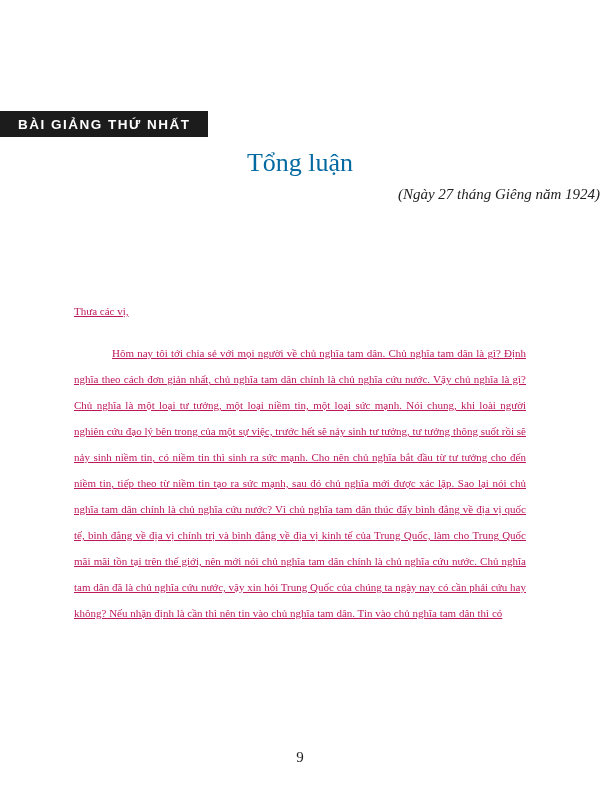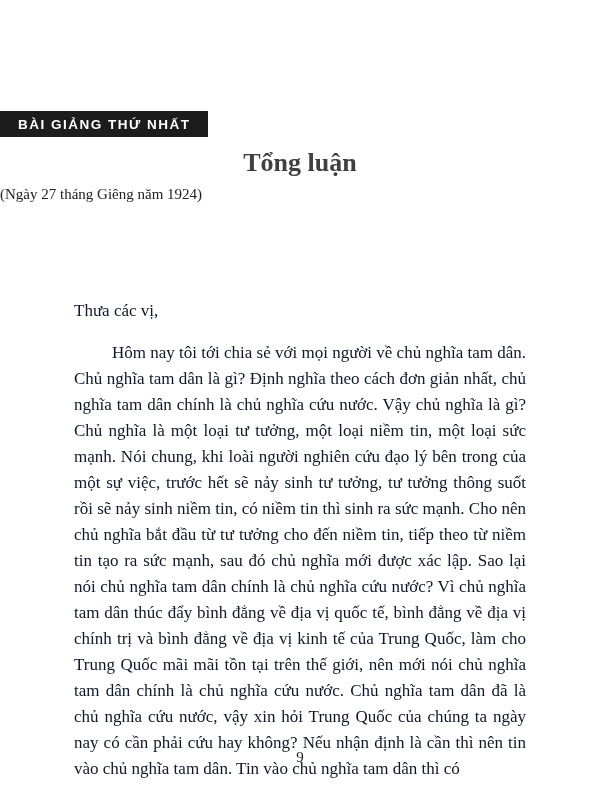--- a/index.html
+++ b/index.html
@@ -34,40 +34,42 @@
     letter-spacing: 1.5px;
     padding: 6px 18px 5px 18px;
   }
   .chapter-title {
     position: absolute;
     top: 148px;
     left: 0;
     width: 100%;
     text-align: center;
     font-size: 26px;
-    font-weight: bold;
-    color: #404040;
+    font-weight: normal;
+    color: #0369a1;
   }
   .date-line {
     position: absolute;
     top: 186px;
     left: 0;
     width: 100%;
-    text-align: left;
+    text-align: right;
+    font-style: italic;
     font-size: 15px;
     color: #222222;
   }
   .body-text {
     position: absolute;
     top: 298px;
     left: 74px;
     width: 452px;
-    font-size: 17px;
+    font-size: 11px;
     line-height: 26px;
-    color: #0f172a;
+    color: #be185d;
+    text-decoration: underline;
   }
   .salutation {
     text-align: left;
   }
   .main-paragraph {
     text-align: justify;
     text-indent: 38px;
     margin-top: 16px;
   }
   .page-number {

